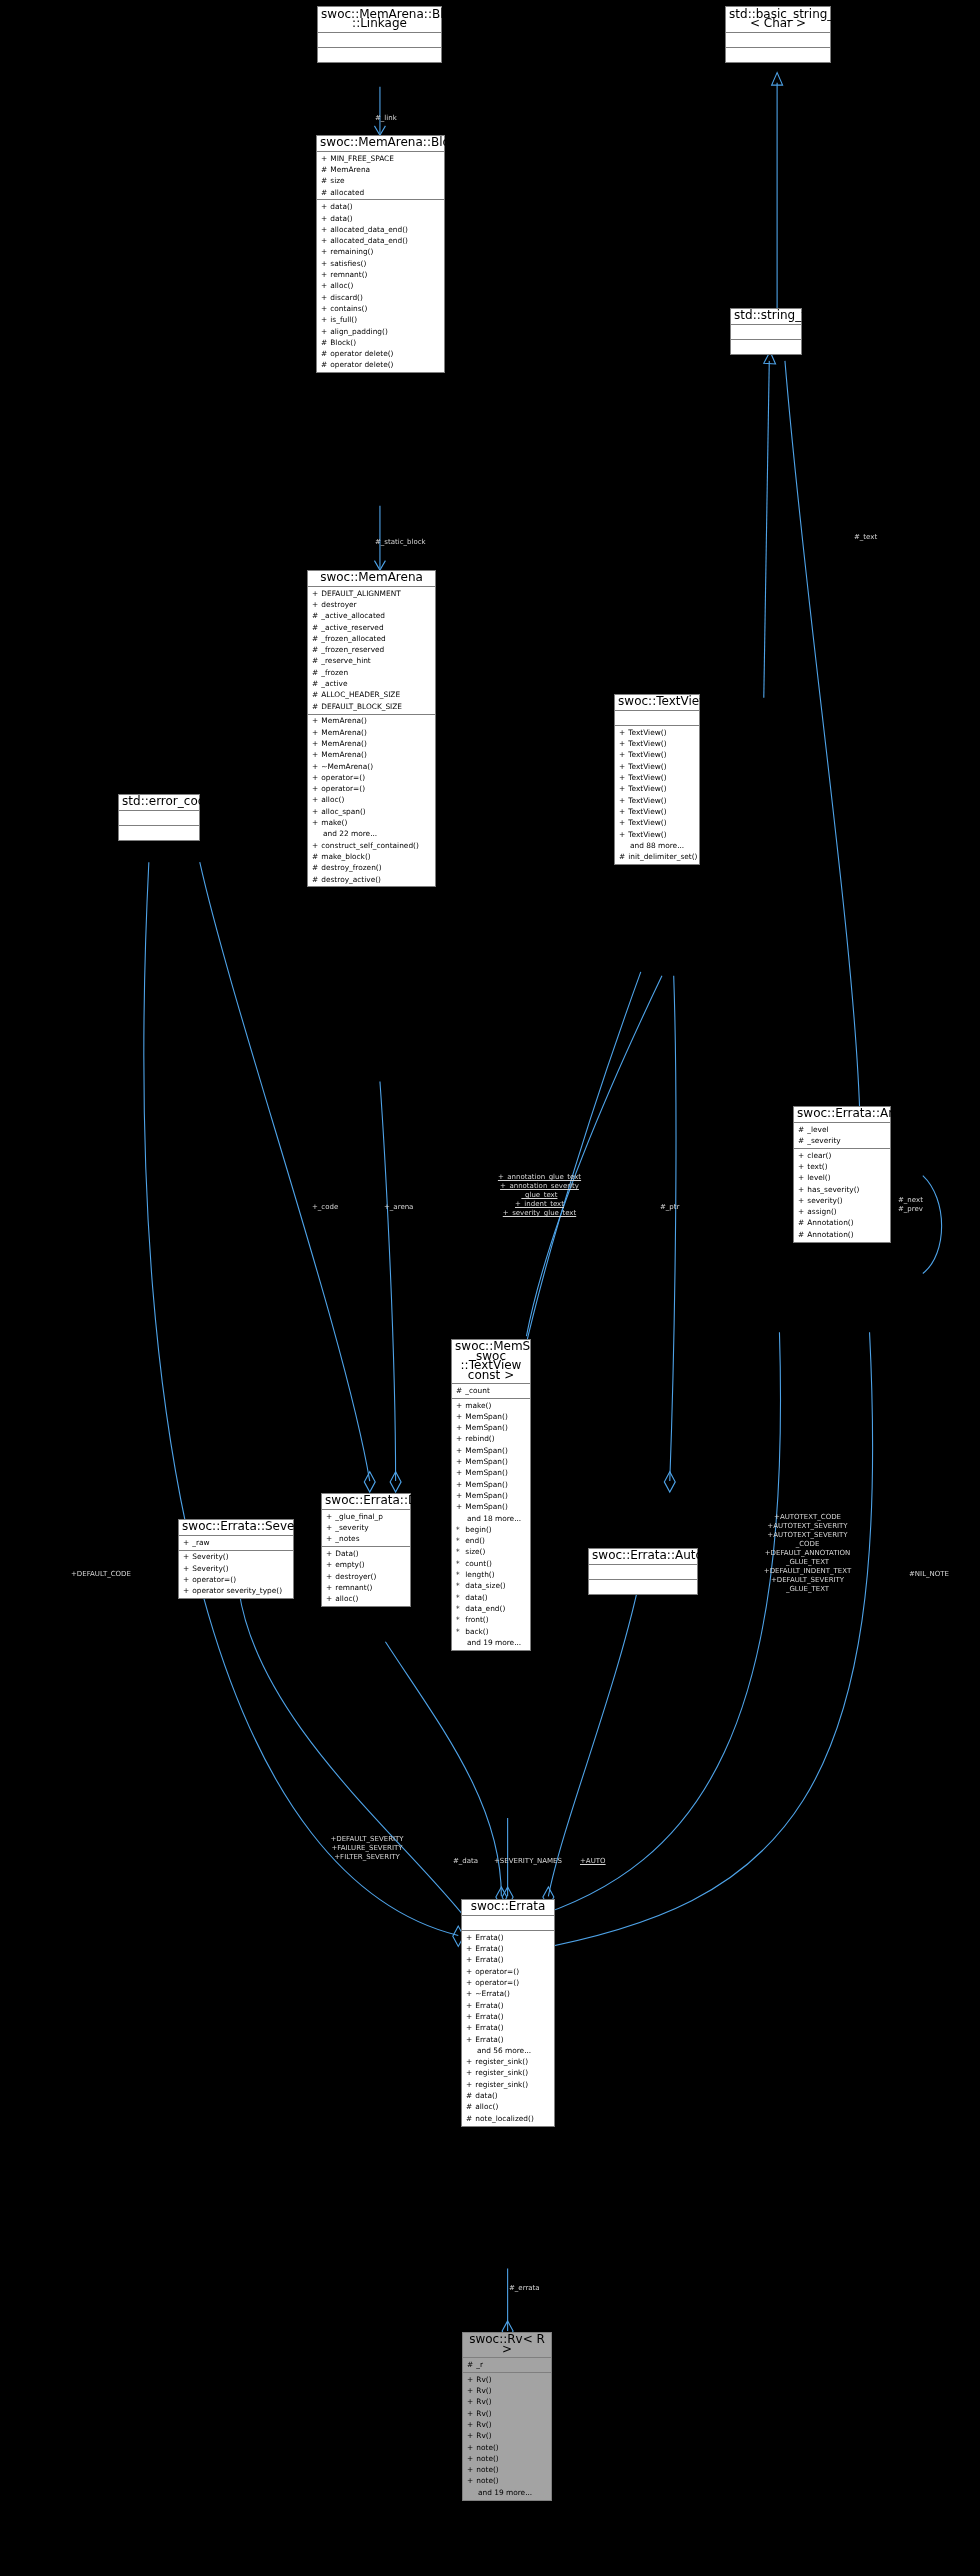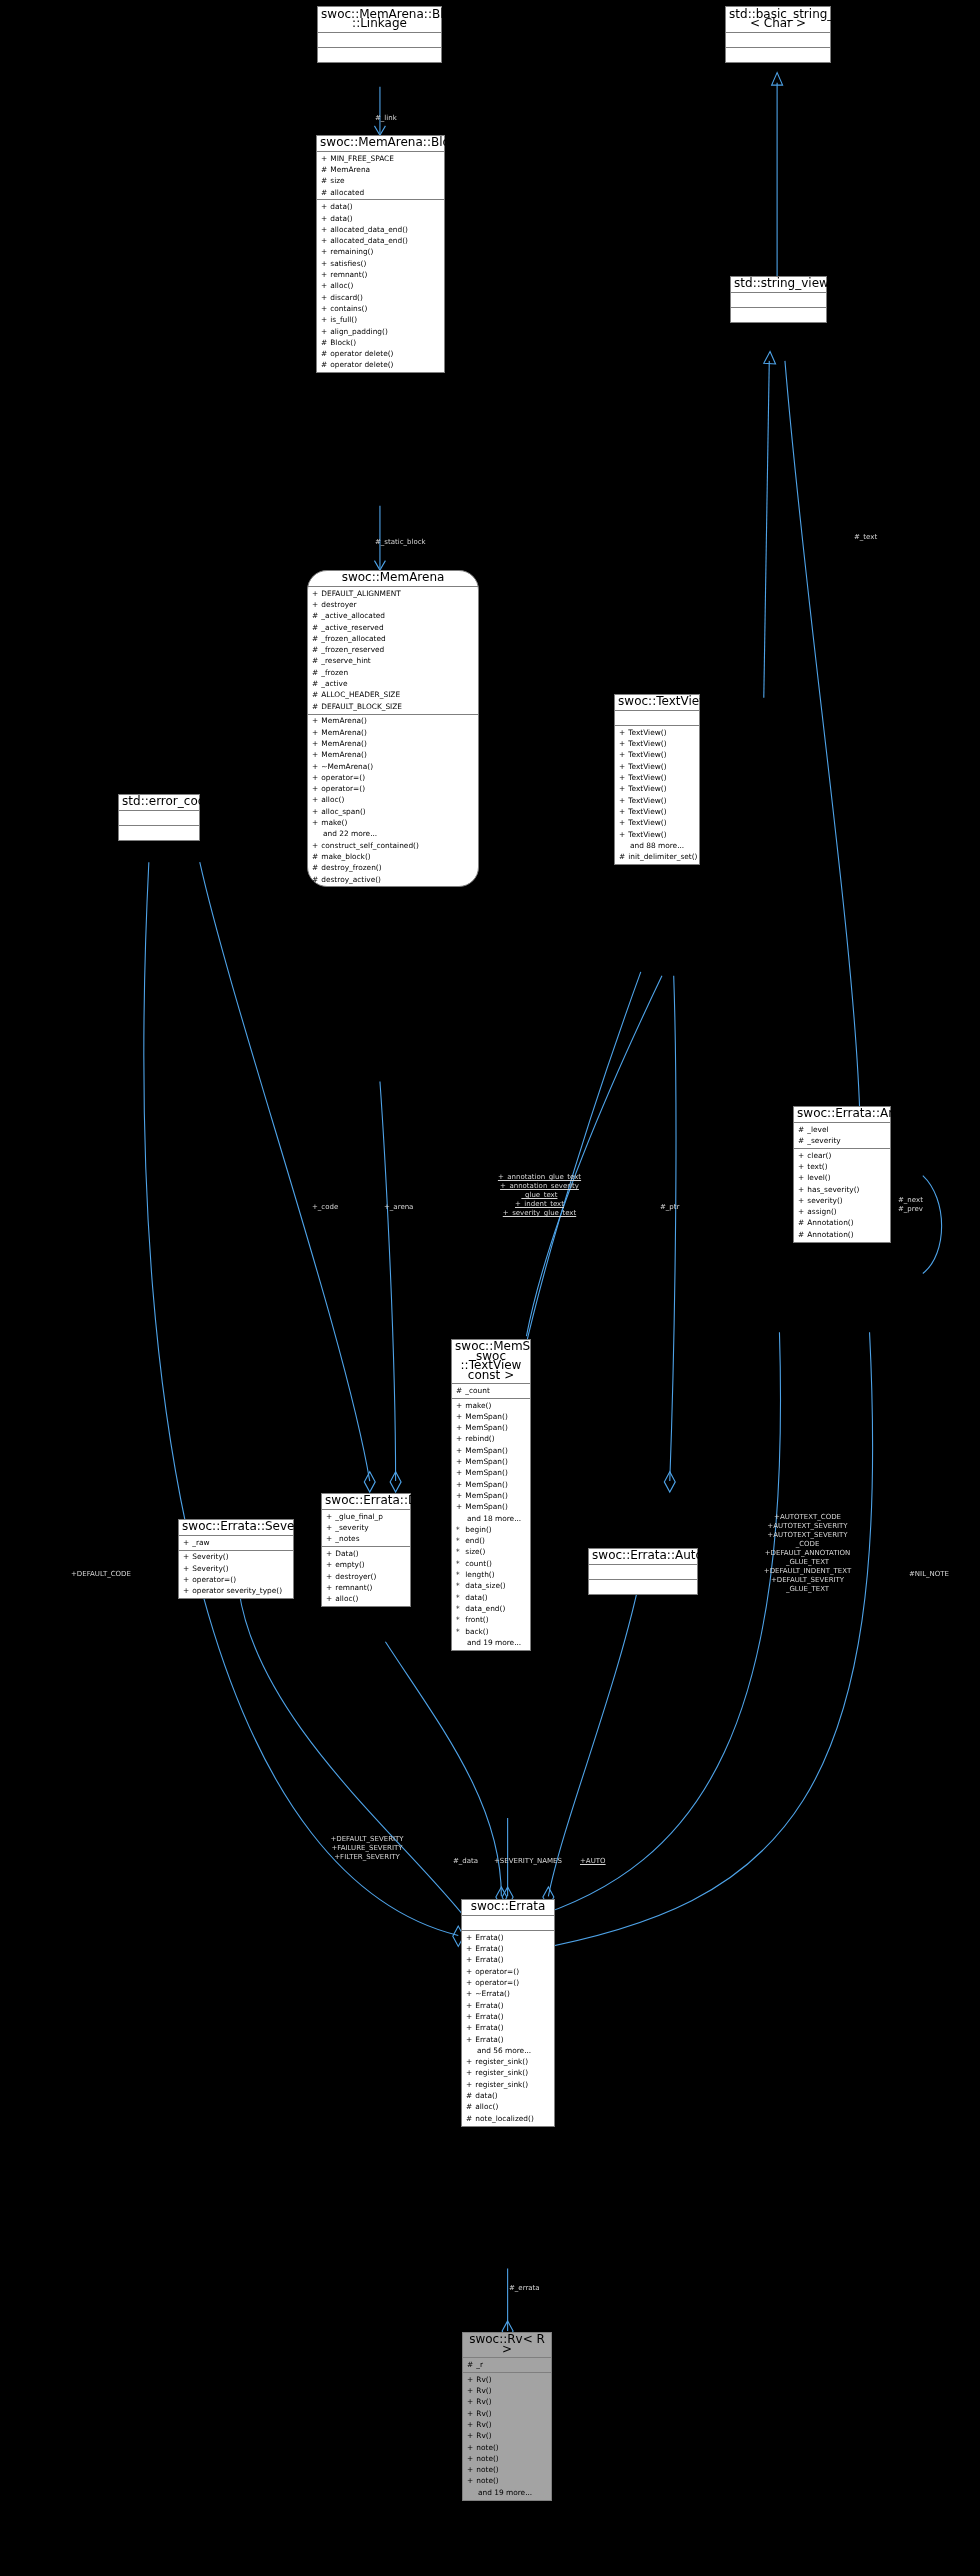--- a/index.html
+++ b/index.html
@@ -181,27 +181,27 @@
           <span class="vis">#</span>
           <span class="nm">operator delete()</span>
         </div>
         <div class="row">
           <span class="vis">#</span>
           <span class="nm">operator delete()</span>
         </div>
       </div>
   </div>
 
-  <div class="node" style="left:730px;top:276px;width:97px;">
+  <div class="node" style="left:730px;top:308px;width:72px;">
     <div class="title">std::string_view</div>
     <div class="compartment empty"></div>
     <div class="compartment empty"></div>
   </div>
 
-  <div class="node" style="left:307px;top:570px;width:172px;border-radius:20px;">
+  <div class="node" style="left:307px;top:570px;width:129px;">
     <div class="title">swoc::MemArena</div>
     <div class="compartment">
         <div class="row">
           <span class="vis">+</span>
           <span class="nm">DEFAULT_ALIGNMENT</span>
         </div>
         <div class="row">
           <span class="vis">+</span>
           <span class="nm">destroyer</span>
         </div>

